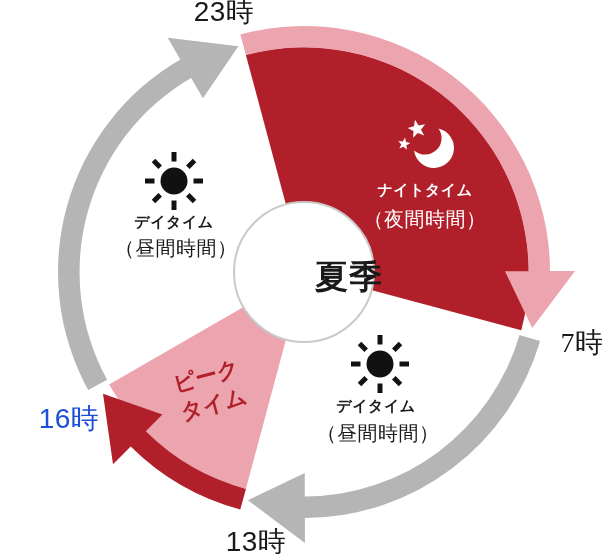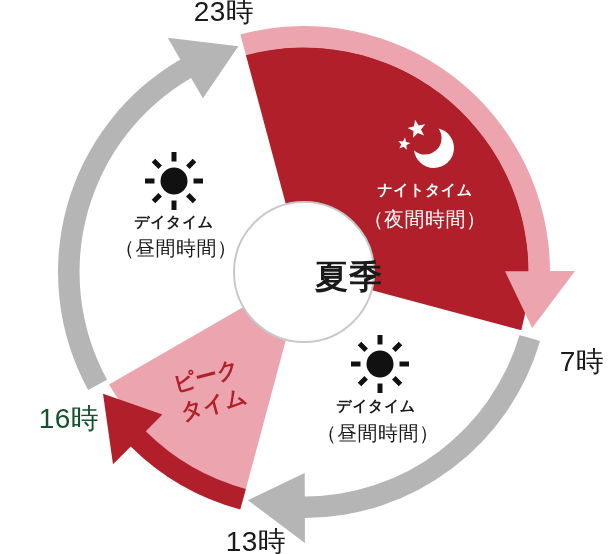--- a/index.html
+++ b/index.html
@@ -55,23 +55,23 @@
       </g>
 
     <g id="moon" transform="translate(434,148)">
       <path id="crescent" d="M 4.5 -19.5 A 20 20 0 1 1 -19.9 2.4 A 16.5 16.5 0 0 0 4.5 -19.5 Z" fill="#ffffff"></path>
       <path id="star-big" d="M-19.0 -28.3 L-15.4 -22.6 L-8.8 -23.8 L-13.0 -18.6 L-9.9 -12.6 L-16.2 -15.1 L-20.9 -10.3 L-20.5 -17.0 L-26.4 -20.0 L-20.0 -21.7 Z" fill="#ffffff"></path>
       <path id="star-small" d="M-28.9 -10.4 L-28.0 -5.9 L-23.6 -4.9 L-27.6 -2.7 L-27.2 1.8 L-30.5 -1.3 L-34.7 0.5 L-32.7 -3.6 L-35.7 -7.1 L-31.2 -6.5 Z" fill="#ffffff"></path>
     </g>
   </svg>
 
   <div class="lbl time" style="left: 224px; top: 12px; color: rgb(26, 26, 26);">23時</div>
-  <div class="lbl time" style="left: 582px; top: 362px; color: rgb(26, 26, 26);">7時</div>
+  <div class="lbl time" style="left: 582px; top: 343px; color: rgb(26, 26, 26); font-family: Liberation Serif, serif;">7時</div>
   <div class="lbl time" style="left: 256px; top: 542px; color: rgb(26, 26, 26);">13時</div>
-  <div class="lbl time" style="left: 69px; top: 419px; color: #14532d;">16時</div>
+  <div class="lbl time" style="left: 69px; top: 419px; color: #1d4ed8;">16時</div>
 
   <div class="lbl seg-title" style="left: 425px; top: 190px; color: rgb(255, 255, 255);">ナイトタイム</div>
   <div class="lbl seg-sub" style="left: 425px; top: 219px; color: rgb(255, 255, 255);">（夜間時間）</div>
 
   <div class="lbl seg-title" style="left: 376px; top: 406px; color: rgb(26, 26, 26);">デイタイム</div>
   <div class="lbl seg-sub" style="left: 378px; top: 433px; color: rgb(26, 26, 26);">（昼間時間）</div>
 
   <div class="lbl peak-lbl" style="left: 210px; top: 390px; color: rgb(177, 32, 42);">
     <div>ピーク</div>
     <div>タイム</div>

